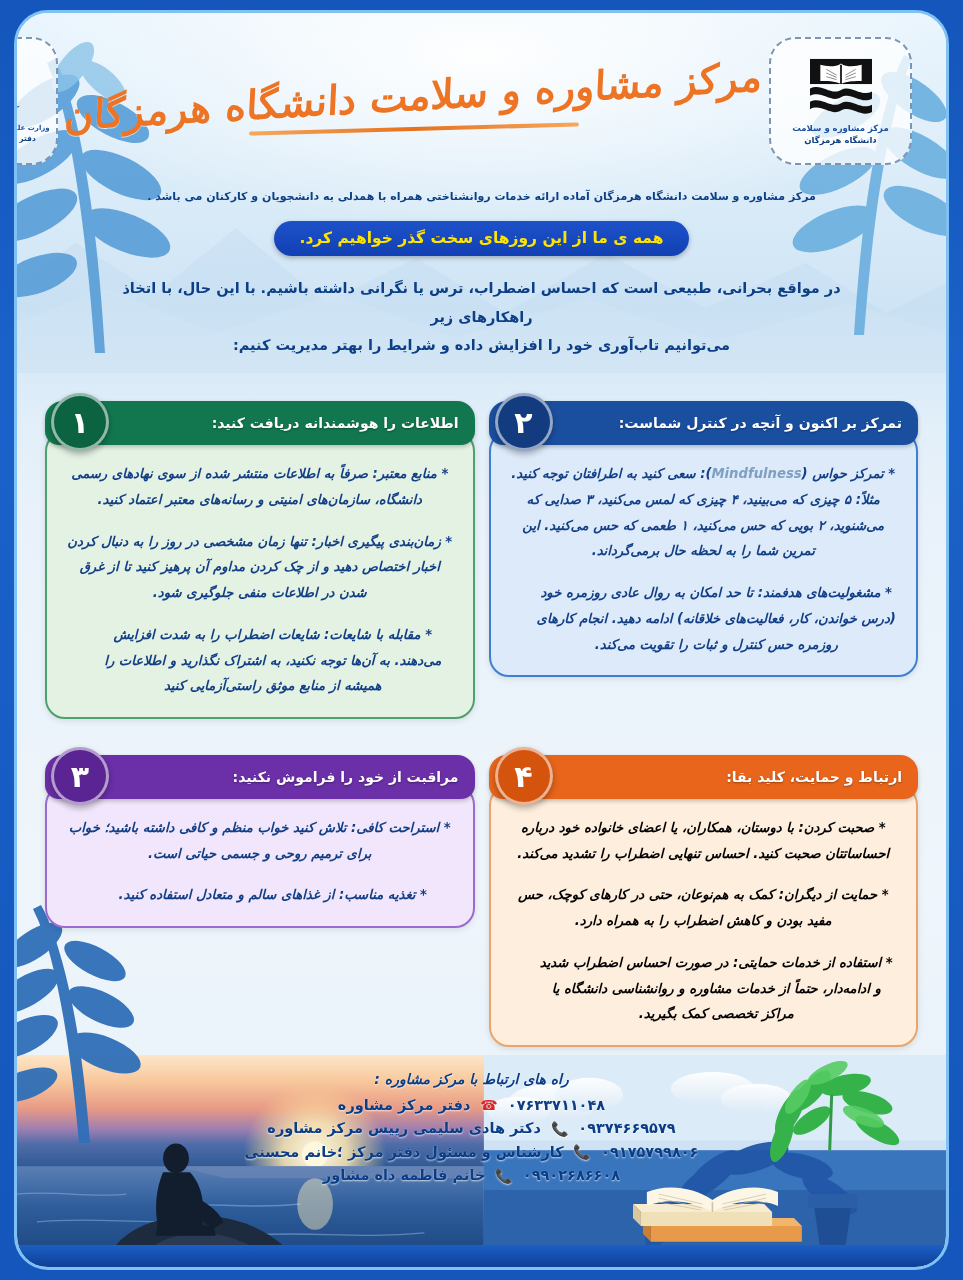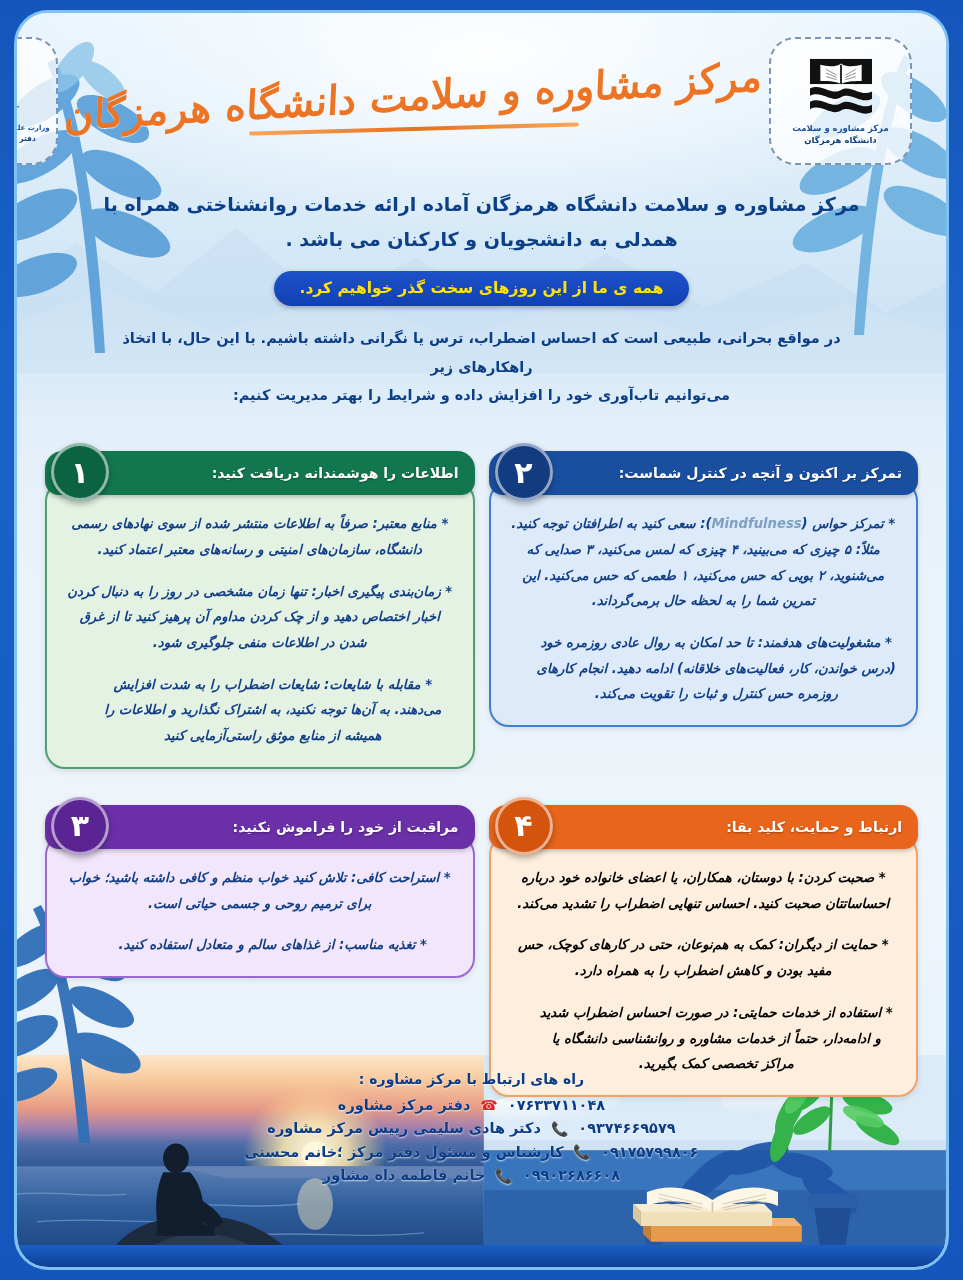--- a/index.html
+++ b/index.html
@@ -107,21 +107,21 @@
     transform: rotate(-1.6deg);
   }
 
   
   .intro {
     position: relative;
     text-align: center;
     padding: 4px 56px 0 56px;
   }
   .intro-line {
-    font-size: 19px; font-weight: bold; color: #0c3f86;
+    font-size: 11px; font-weight: bold; color: #0c3f86;
     line-height: 1.85;
   }
   .banner {
     display: inline-block;
     margin: 14px auto 0 auto;
     background: linear-gradient(180deg,#1d51c9 0%,#1240b4 100%);
     color: #ffe400;
     font-size: 15.5px; font-weight: bold;
     padding: 8px 26px 9px 26px;
     border-radius: 22px;
@@ -212,20 +212,21 @@
     position: absolute;
     left: 0; right: 0; top: 16px;
     text-align: center;
     padding-right: 20px;
     z-index: 5;
   }
   .foot-title {
     font-size: 14px; font-weight: bold; color: #0b3d86;
     margin-bottom: 7px;
     text-shadow: 0 1px 2px rgba(255,255,255,.75);
+    font-style: italic;
   }
   .foot-row {
     font-size: 14.5px; font-weight: bold; color: #0b3d86;
     line-height: 1.62;
     text-shadow: 0 1px 2px rgba(255,255,255,.75);
     white-space: nowrap;
     display: flex;
     justify-content: center;
     align-items: center;
     gap: 10px;

